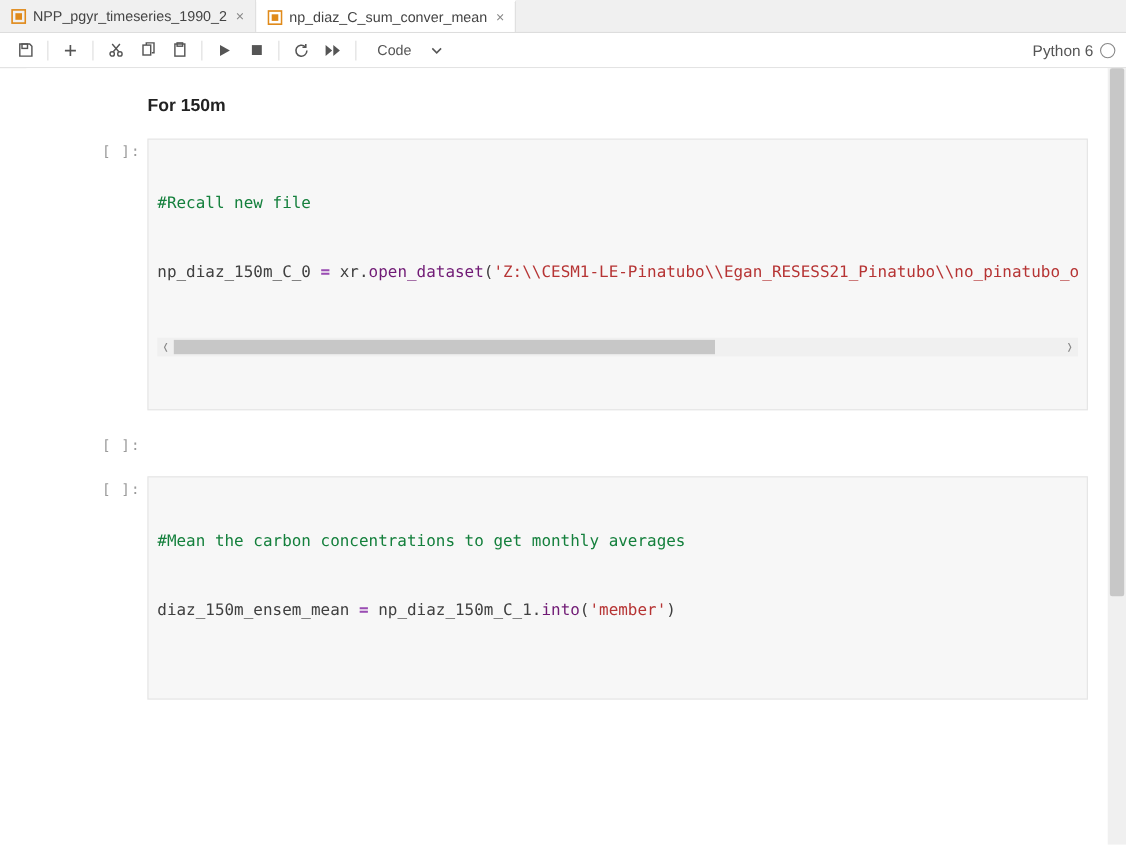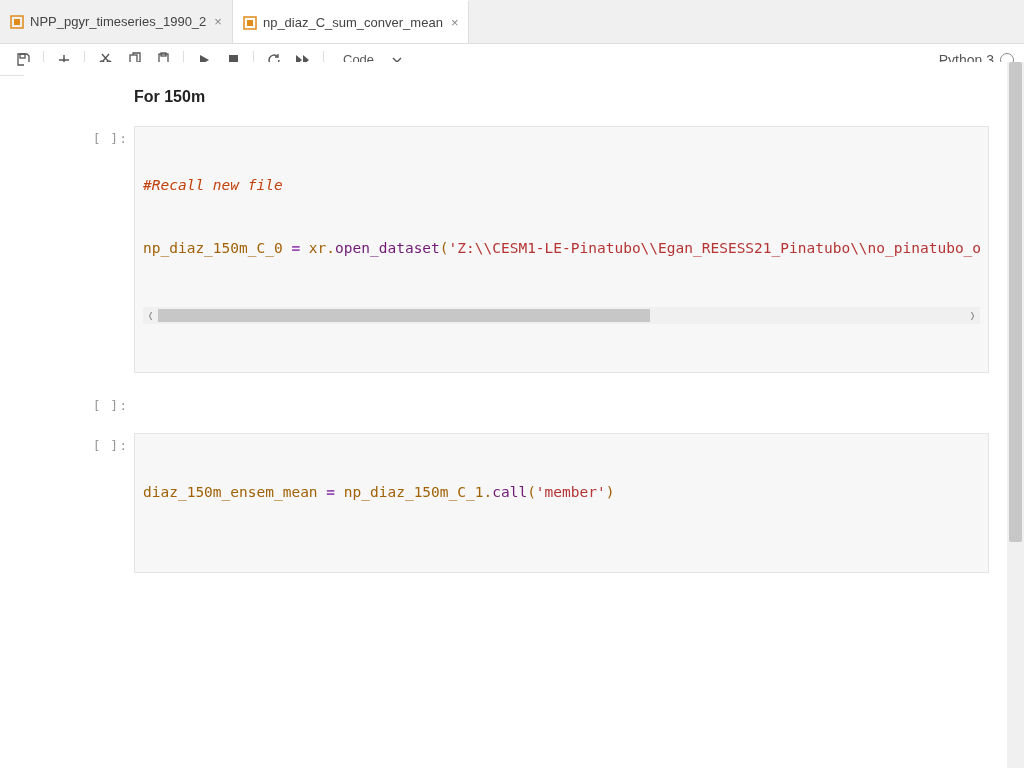--- a/index.html
+++ b/index.html
@@ -6,21 +6,21 @@
 body {
   font-family: Arial, Helvetica, sans-serif;
   background: #fff;
   width: 1024px;
   height: 768px;
   overflow: hidden;
   position: relative;
 }
 .tabbar {
   display: flex;
-  height: 44px;
+  height: 30px;
   background: #f0f0f0;
   border-bottom: 1px solid #ddd;
 }
 .tab {
   display: flex;
   align-items: center;
   gap: 6px;
   padding: 0 10px;
   border-right: 1px solid #ddd;
   font-size: 13px;
@@ -145,22 +145,22 @@
   border: 1px solid #e4e4e4;
   padding: 6px 8px 6px 8px;
   font-family: "Consolas","Menlo",monospace;
   font-size: 14.5px;
   line-height: 21px;
   white-space: pre;
   overflow: hidden;
   position: relative;
 }
 .code-line { white-space: pre; overflow: hidden; }
-.tok-cit { color: #c2410c; font-style: italic; }
-.tok-var { color: #a16207; }
+.tok-cit { color: #15803d; }
+.tok-var { color: #404040; }
 .tok-op { color: #9a4db3; font-weight: 600; }
 .tok-fn { color: #701a75; }
 .tok-str { color: #b63434; }
 .hscroll {
   display: flex;
   align-items: center;
   height: 17px;
   background: #f0f0f0;
   margin-top: 6px;
 }
@@ -271,21 +271,21 @@
   <div class="celltype">
     <span>Code</span>
     <span>
         <svg width="10" height="6">
           <path d="M1 1l4 4 4-4" fill="none" stroke="#555" stroke-width="1.4"></path>
         </svg>
       </span>
   </div>
   <div class="spacer"></div>
   <div class="kernel">
-    <span>Python 3</span>
+    <span>Python 6</span>
     <span class="kernel-circle"></span>
   </div>
 </div>
 
 <div class="notebook-area">
 
   <div class="md-heading">For 150m</div>
 
   <div class="codecell cell-block">
     <div class="prompt">[ ]:</div>
@@ -300,21 +300,22 @@
     </div>
   </div>
 
   <div class="codecell cell-block">
     <div class="prompt">[ ]:</div>
   </div>
 
   <div class="codecell cell-block">
     <div class="prompt">[ ]:</div>
     <div class="code-input">
-      <div class="code-line"><span class="tok-var">diaz_150m_ensem_mean </span><span class="tok-op">=</span><span class="tok-var"> np_diaz_150m_C_1.</span><span class="tok-fn">call</span><span class="tok-var">(</span><span class="tok-str">'member'</span><span class="tok-var">)</span></div>
+      <div class="code-line"><span class="tok-cit">#Mean the carbon concentrations to get monthly averages</span></div>
+      <div class="code-line"><span class="tok-var">diaz_150m_ensem_mean </span><span class="tok-op">=</span><span class="tok-var"> np_diaz_150m_C_1.</span><span class="tok-fn">into</span><span class="tok-var">(</span><span class="tok-str">'member'</span><span class="tok-var">)</span></div>
       
     </div>
   </div>
 
 </div>
 
 <div class="vscroll">
   <div class="thumb"></div>
 </div>
 

